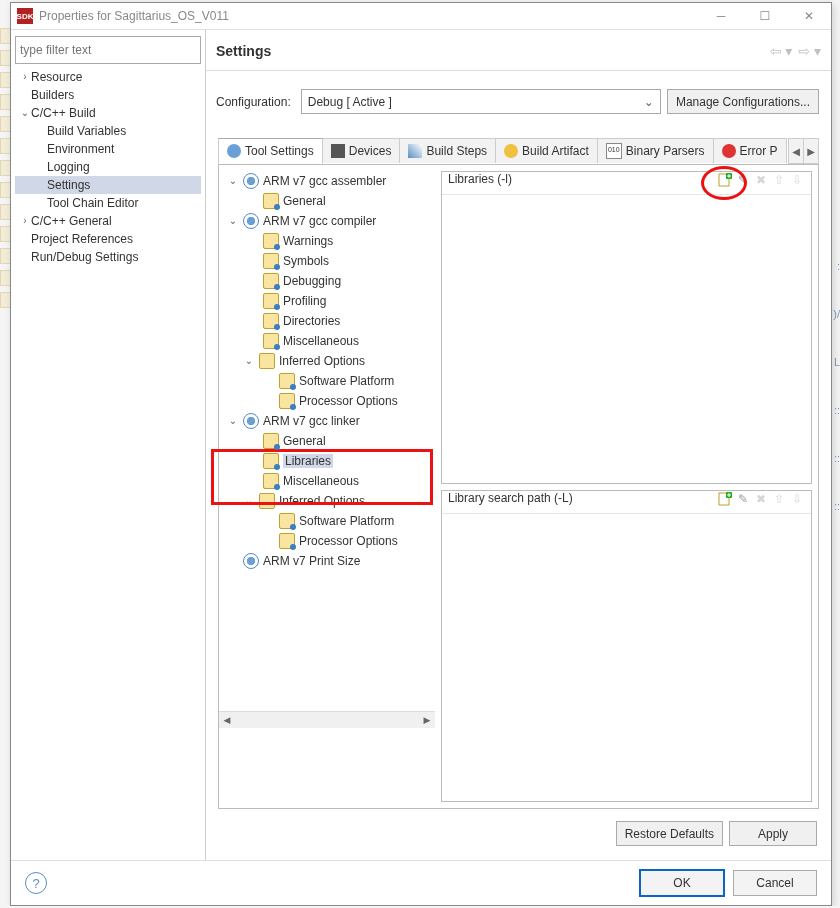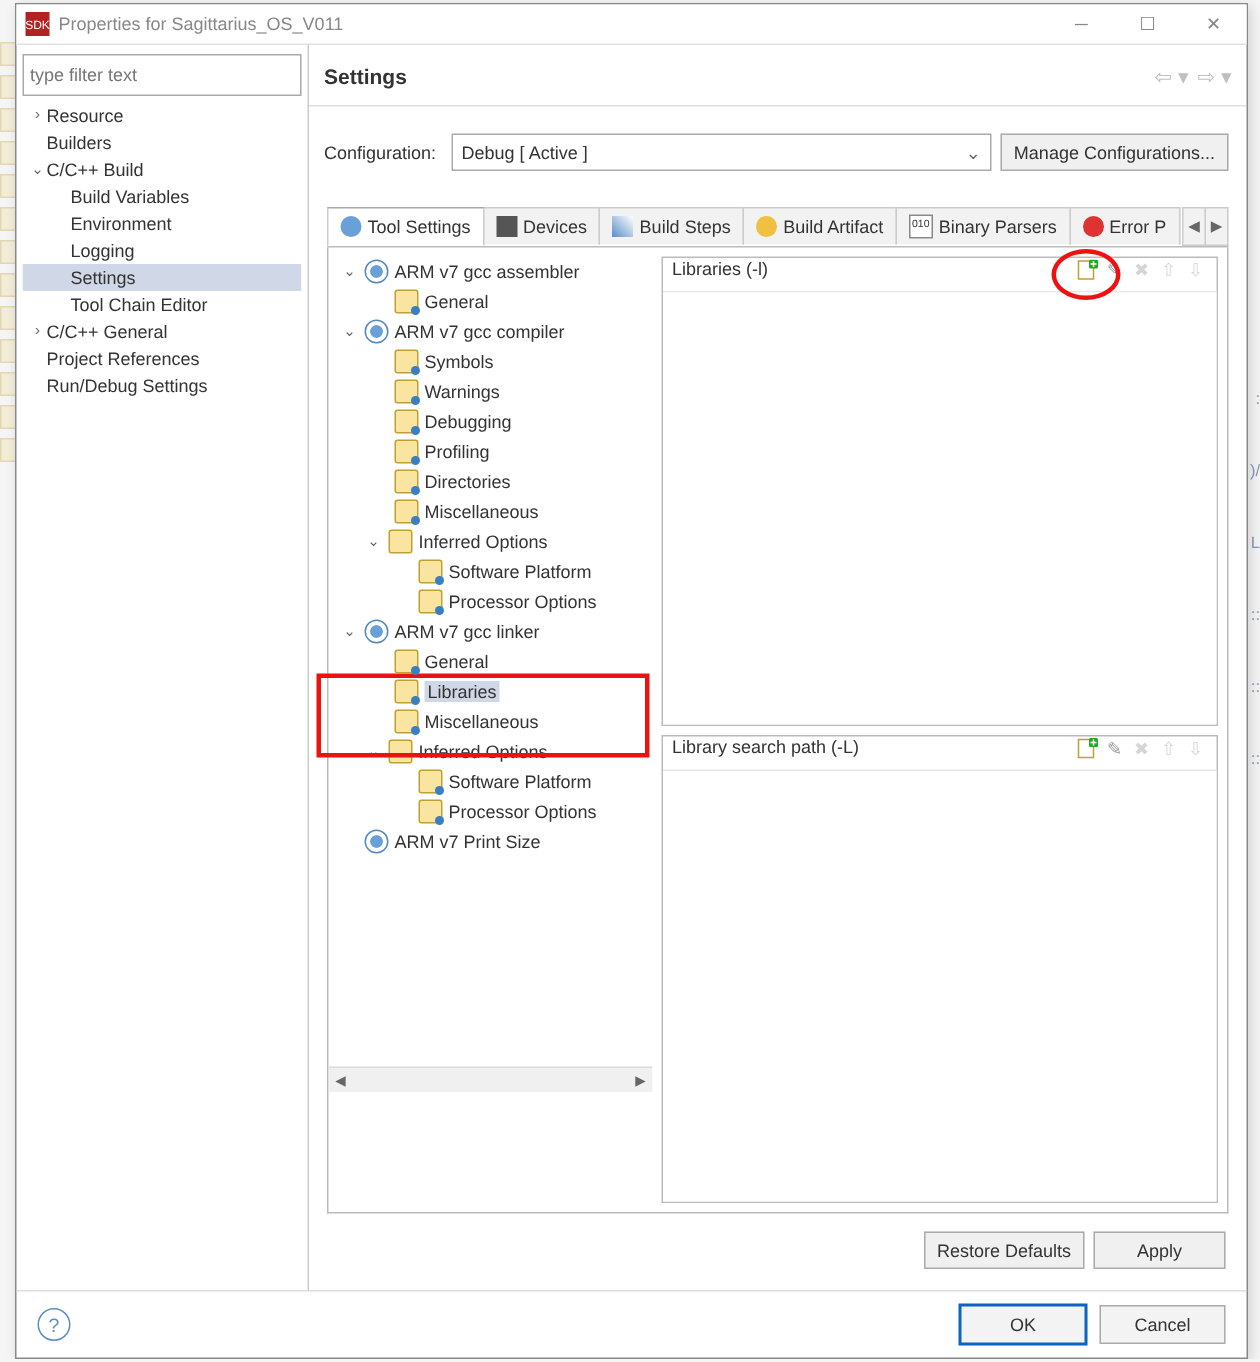--- a/index.html
+++ b/index.html
@@ -1,18 +1,18 @@
 <!DOCTYPE html>
 <html><head>
 <meta charset="utf-8">
 <style>
 html,body{margin:0;padding:0;font-family:"Segoe UI",Tahoma,sans-serif;font-size:12px;color:#333;background:#f5f5f5}
 .app{display:flex;flex-direction:column;width:820px;height:902px;margin:2px auto 0 10px;background:#fff;border:1px solid #888;box-shadow:2px 2px 8px rgba(0,0,0,0.15)}
 .titlebar{display:flex;align-items:center;height:26px;background:#fff;border-bottom:1px solid #e0e0e0}
-.sdk{width:16px;height:16px;background:#b22222;color:#fff;font-size:8px;font-weight:normal;display:flex;align-items:center;justify-content:center;margin:0 6px}
+.sdk{width:16px;height:16px;background:#b22222;color:#fff;font-size:8px;font-weight:bold;display:flex;align-items:center;justify-content:center;margin:0 6px}
 .titlebar-title{flex:1;color:#888}
 .winbtn{width:44px;height:26px;display:flex;align-items:center;justify-content:center;color:#888;font-size:12px}
 .body{display:flex;flex:1;overflow:hidden}
 .left{width:186px;border-right:1px solid #ccc;display:flex;flex-direction:column;padding:6px 4px}
 .filter{height:22px;border:1px solid #aaa;padding:2px 4px;font-family:inherit;font-size:12px;margin-bottom:4px}
 .tree{flex:1;overflow:auto}
 .trow{display:flex;align-items:center;height:18px;padding-left:2px;white-space:nowrap}
 .twist{width:12px;height:12px;color:#666;font-size:10px;display:inline-block;text-align:center}
 .trow.sel{background:#d0d7e6}
 .right{flex:1;display:flex;flex-direction:column}
@@ -200,25 +200,25 @@
                 <span class="setico"></span>
                 <span class="lbl">General</span>
               </div>
             <div class="toolrow" style="padding-left:8px">
                 <span class="twist">⌄</span>
                 <span class="rooti"></span>
                 <span class="lbl">ARM v7 gcc compiler</span>
               </div>
             <div class="toolrow" style="padding-left:40px">
                 <span class="setico"></span>
+                <span class="lbl">Warnings</span>
+              </div>
+            <div class="toolrow" style="padding-left:40px">
+                <span class="setico"></span>
                 <span class="lbl">Symbols</span>
-              </div>
-            <div class="toolrow" style="padding-left:40px">
-                <span class="setico"></span>
-                <span class="lbl">Warnings</span>
               </div>
             <div class="toolrow" style="padding-left:40px">
                 <span class="setico"></span>
                 <span class="lbl">Debugging</span>
               </div>
             <div class="toolrow" style="padding-left:40px">
                 <span class="setico"></span>
                 <span class="lbl">Profiling</span>
               </div>
             <div class="toolrow" style="padding-left:40px">

